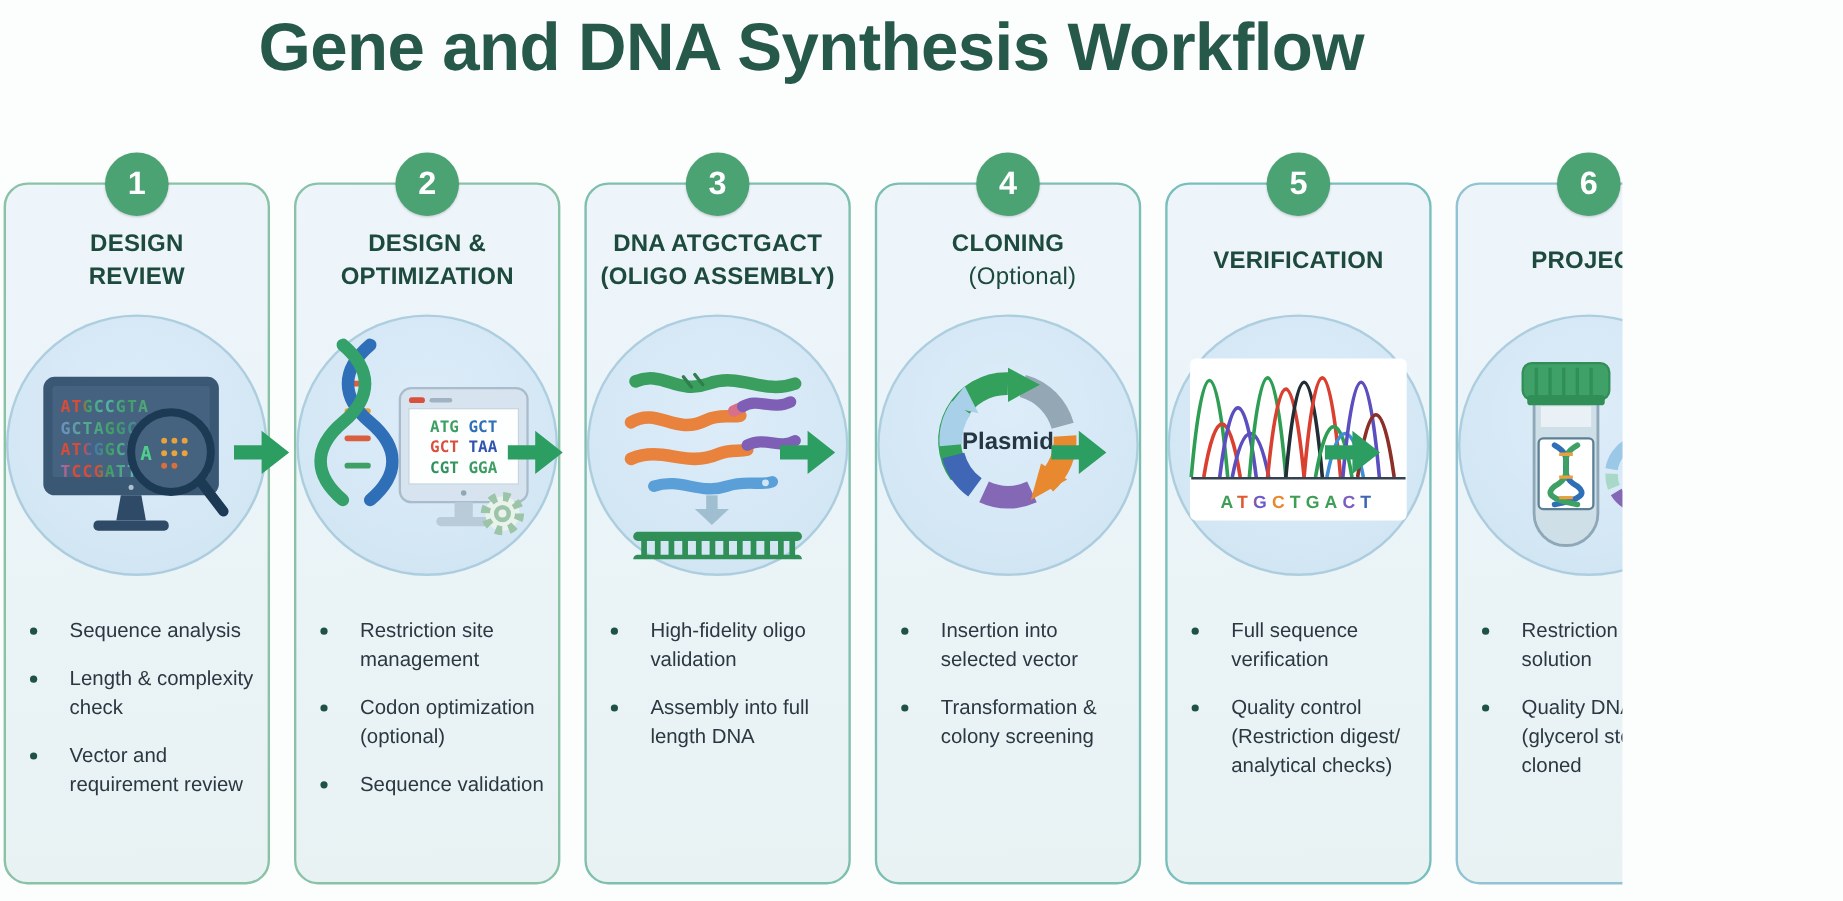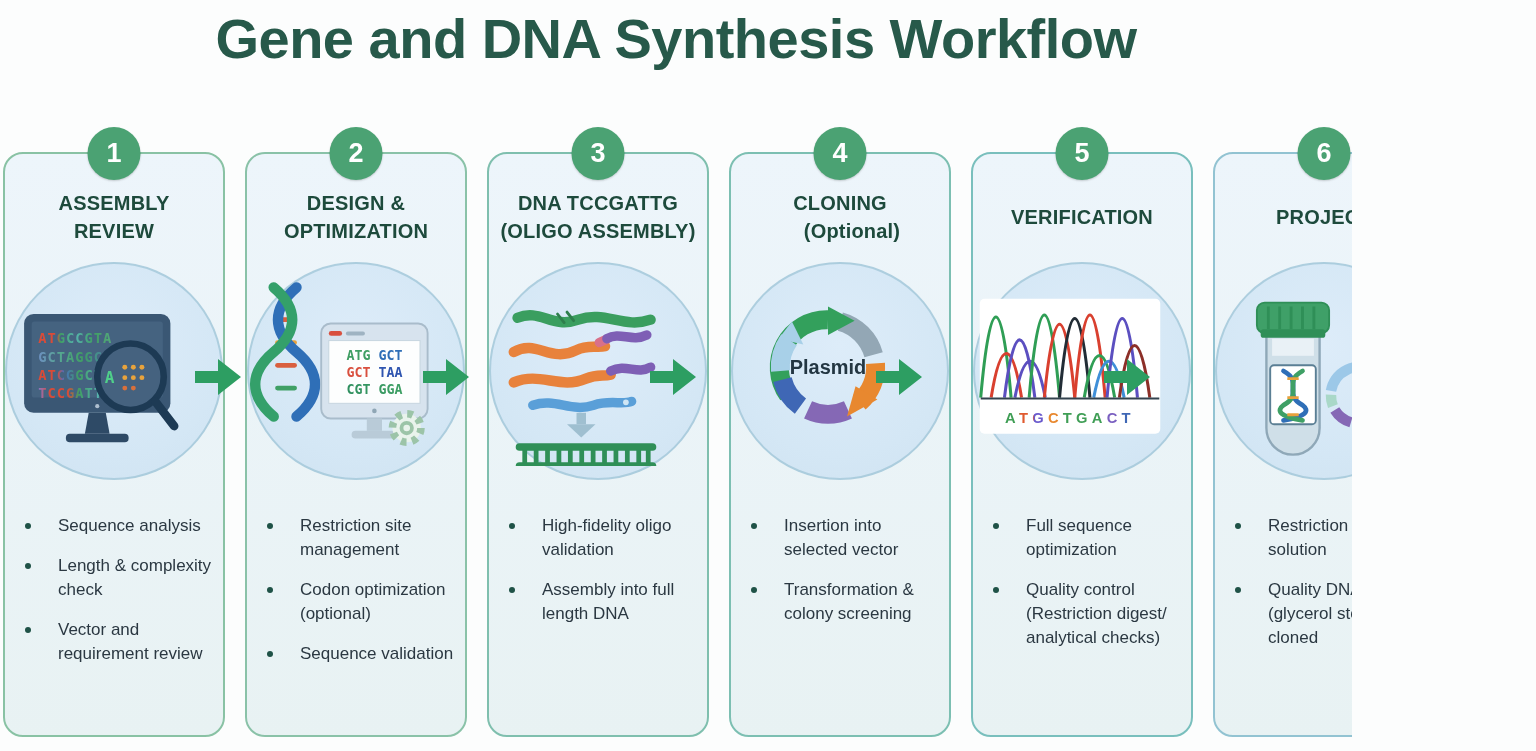--- a/index.html
+++ b/index.html
@@ -17,25 +17,25 @@
   .panel:nth-child(4){border-color:#7cbfb2;}
   .panel:nth-child(5){border-color:#79bfbd;}
   .panel:nth-child(6){border-color:#92c3d2;}
   .badge{position:absolute;top:-27px;left:50%;transform:translateX(-50%);
         width:53px;height:53px;border-radius:50%;background:#4ba273;color:#fff;
         display:flex;align-items:center;justify-content:center;
         font-size:27px;font-weight:700;box-shadow:0 1px 2px rgba(0,0,0,.18);}
   .titlebox{margin-top:32px;height:62px;display:flex;flex-direction:column;justify-content:center;
         align-items:center;text-align:center;color:#1d4a3c;font-weight:700;font-size:20px;
         line-height:28px;letter-spacing:.2px;}
-  .titlebox .sub{font-weight:700;margin-left:24px;}
+  .titlebox .sub{font-weight:400;margin-left:24px;}
   .circle{width:218px;height:218px;margin:14px auto 0;border-radius:50%;
         background:radial-gradient(circle at 50% 38%,#ddecf9 0%,#d4e7f5 65%,#cfe2f1 100%);
         border:2px solid rgba(125,175,195,.45);
-        display:flex;align-items:center;justify-content:flex-start;box-sizing:border-box;}
+        display:flex;align-items:center;justify-content:center;box-sizing:border-box;}
   .circle svg{display:block;}
   .bullets{margin:34px 8px 0 20px;padding:0;list-style:none;color:#2b3842;
         font-size:17px;line-height:24px;}
   .bullet{display:flex;gap:27px;margin-bottom:16px;}
   .dot{width:6px;height:6px;border-radius:50%;background:#1f5247;margin-top:9px;flex:none;}
   .arrow{position:absolute;top:206px;width:46px;height:38px;transform:translateX(-50%);}
   .arrow svg{display:block;}
   .a1{left:16.0%;} .a2{left:32.9%;} .a3{left:49.75%;} .a4{left:66.6%;} .a5{left:83.5%;}
   text{user-select:none;}
 </style>
@@ -43,21 +43,21 @@
 <body>
 
 <div class="page">
   <h1 class="main-title">Gene and DNA Synthesis Workflow</h1>
 
   <div class="panels">
 
     <div class="panel">
       <div class="badge">1</div>
       <div class="titlebox">
-        <span>ASSEMBLY</span>
+        <span>DESIGN</span>
         <span>REVIEW</span>
       </div>
       <div class="circle">
         <svg width="190" height="190" viewBox="0 0 200 200">
           <defs>
             <linearGradient id="p1r1">
                 <stop offset="0" stop-color="#d94b38"></stop>
                 <stop offset=".25" stop-color="#d94b38"></stop>
                 <stop offset=".3" stop-color="#3f9e63"></stop>
                 <stop offset=".5" stop-color="#56b4ae"></stop>
@@ -197,21 +197,21 @@
         <li class="bullet">
             <span class="dot"></span>
             <span>Sequence validation</span>
           </li>
       </ul>
     </div>
 
     <div class="panel">
       <div class="badge">3</div>
       <div class="titlebox">
-        <span>DNA TCCGATTG</span>
+        <span>DNA ATGCTGACT</span>
         <span>(OLIGO ASSEMBLY)</span>
       </div>
       <div class="circle">
         <svg width="190" height="190" viewBox="0 0 200 200">
           <g fill="none" stroke-linecap="round">
             <path d="M28,44 C52,34 64,56 92,46 C120,36 140,56 168,46" stroke="#3a9e5f" stroke-width="11"></path>
             <path d="M70,40 l7,9 M80,38 l7,9" stroke="#2e7f4c" stroke-width="3"></path>
             <path d="M24,80 C48,66 62,92 90,78 C102,72 112,76 120,74" stroke="#e8823c" stroke-width="11"></path>
             <line x1="114" y1="70" x2="121" y2="67" stroke="#d9708a" stroke-width="10"></line>
             <path d="M122,66 C136,58 148,70 164,62" stroke="#7e5fb5" stroke-width="10"></path>
@@ -328,21 +328,21 @@
             <path d="M139,128 C149,17 161,17 171,128" stroke="#5b4fc0"></path>
             <path d="M152,128 C162,55 174,55 184,128" stroke="#8c2f28"></path>
             <line x1="6" y1="129" x2="194" y2="129" stroke="#33424e" stroke-width="2"></line>
           </g>
           <text x="100" y="155" text-anchor="middle" font-size="15.5" font-weight="bold" letter-spacing="4.5" fill="url(#p5l)">ATGCTGACT</text>
         </svg>
       </div>
       <ul class="bullets">
         <li class="bullet">
             <span class="dot"></span>
-            <span>Full sequence optimization</span>
+            <span>Full sequence verification</span>
           </li>
         <li class="bullet">
             <span class="dot"></span>
             <span>Quality control (Restriction digest/ analytical checks)</span>
           </li>
       </ul>
     </div>
 
     <div class="panel">
       <div class="badge">6</div>

